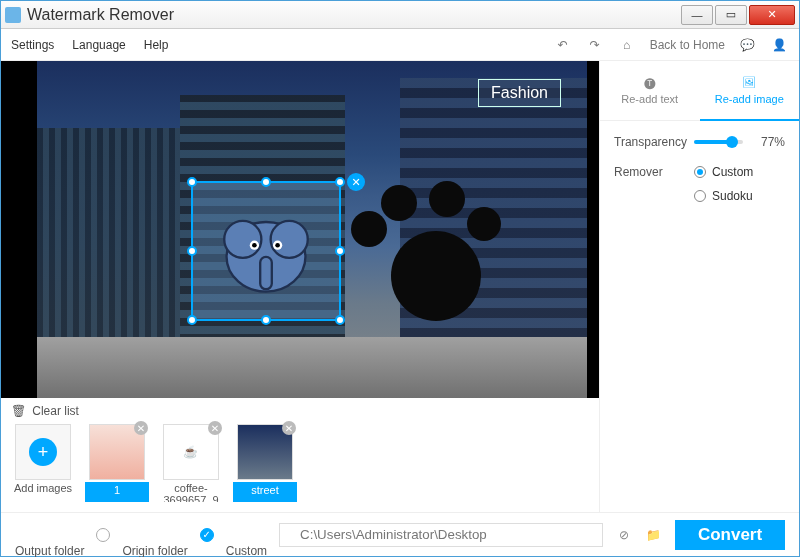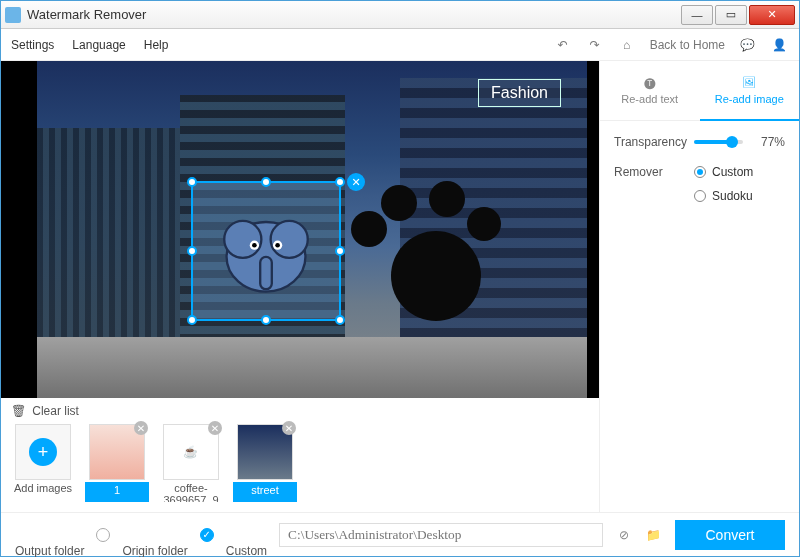--- a/index.html
+++ b/index.html
@@ -1,20 +1,20 @@
 <!DOCTYPE html>
 <html><head>
 <meta charset="utf-8">
 <style>
 * { box-sizing: border-box; margin: 0; padding: 0; }
 body { font-family: "Segoe UI", Arial, sans-serif; font-size: 12px; color: #333; background: #fff; width: 800px; height: 557px; overflow: hidden; }
 .window { width: 800px; height: 557px; border: 1px solid #4a9fd8; display: flex; flex-direction: column; }
 .titlebar { height: 28px; background: linear-gradient(#fdfdfd, #f0f0f0); display: flex; align-items: center; padding: 0 4px; border-bottom: 1px solid #ccc; }
 .titlebar .app-icon { width: 16px; height: 16px; background: #6bb5e8; border-radius: 2px; margin-right: 6px; }
-.titlebar .title { flex: 1; font-size: 13px; color: #333; }
+.titlebar .title { flex: 1; font-size: 16px; color: #333; }
 .win-controls { display: flex; gap: 2px; }
 .win-btn { width: 32px; height: 20px; display: flex; align-items: center; justify-content: center; border: 1px solid #aaa; background: linear-gradient(#f7f7f7,#e8e8e8); border-radius: 2px; font-size: 11px; }
 .win-btn.close { background: linear-gradient(#f07060,#d83020); color: #fff; border-color: #b02010; width: 46px; }
 .menubar { height: 32px; display: flex; align-items: center; padding: 0 10px; border-bottom: 1px solid #eee; }
 .menu-left { display: flex; gap: 18px; }
 .menu-item { cursor: pointer; }
 .menu-right { margin-left: auto; display: flex; align-items: center; gap: 14px; color: #777; }
 .icon-btn { width: 18px; height: 18px; display: flex; align-items: center; justify-content: center; cursor: pointer; }
 .content { flex: 1; display: flex; min-height: 0; }
 .main-col { flex: 1; display: flex; flex-direction: column; min-width: 0; }
@@ -56,23 +56,23 @@
 .ctrl-val { width:34px; text-align:right; color:#555; }
 .search-badge { width:26px; height:26px; border-radius:6px; background:#ff4040; color:#fff; display:flex; align-items:center; justify-content:center; margin-left:4px;}
 .radio { display:flex; align-items:center; gap:6px; }
 .radio-dot{width:12px;height:12px;border-radius:50%;border:1px solid #888;display:inline-flex;align-items:center;justify-content:center;}
 .radio-dot.on::after{content:"";width:6px;height:6px;border-radius:50%;background:#00a8ff;}
 .footer { height:44px; border-top:1px solid #eee; display:flex; align-items:center; padding:0 14px; gap:12px; }
 .footer .lbl { color:#555;margin-top:32px; }
 .chk{width:14px;height:14px;border-radius:50%;border:1px solid #aaa;display:inline-flex;align-items:center;justify-content:center;}
 .chk.on{background:#00a8ff;border-color:#00a8ff;}
 .chk.on::after{content:"✓";color:#fff;font-size:10px;}
-.path-input { flex:1; height:24px; border:1px solid #ddd; padding:0 8px; color:#777;font-family:Liberation Serif, serif; }
+.path-input { flex:1; height:24px; border:1px solid #ddd; padding:0 20px; color:#777; }
 .ficon{width:18px;height:18px;display:flex;align-items:center;justify-content:center;color:#888;cursor:pointer;}
-.convert-btn { width:110px; height:30px; background:#00a8ff; color:#fff; border:none; font-size:14px; cursor:pointer;}
+.convert-btn { width:110px; height:30px; background:#00a8ff; color:#fff; border:none; font-size:17px; cursor:pointer;font-weight:bold;}
 </style>
 </head>
 <body>
 <div class="window">
 
 <div class="titlebar">
   <div class="app-icon"></div>
   <div class="title">Watermark Remover</div>
   <div class="win-controls">
     <div class="win-btn">—</div>

